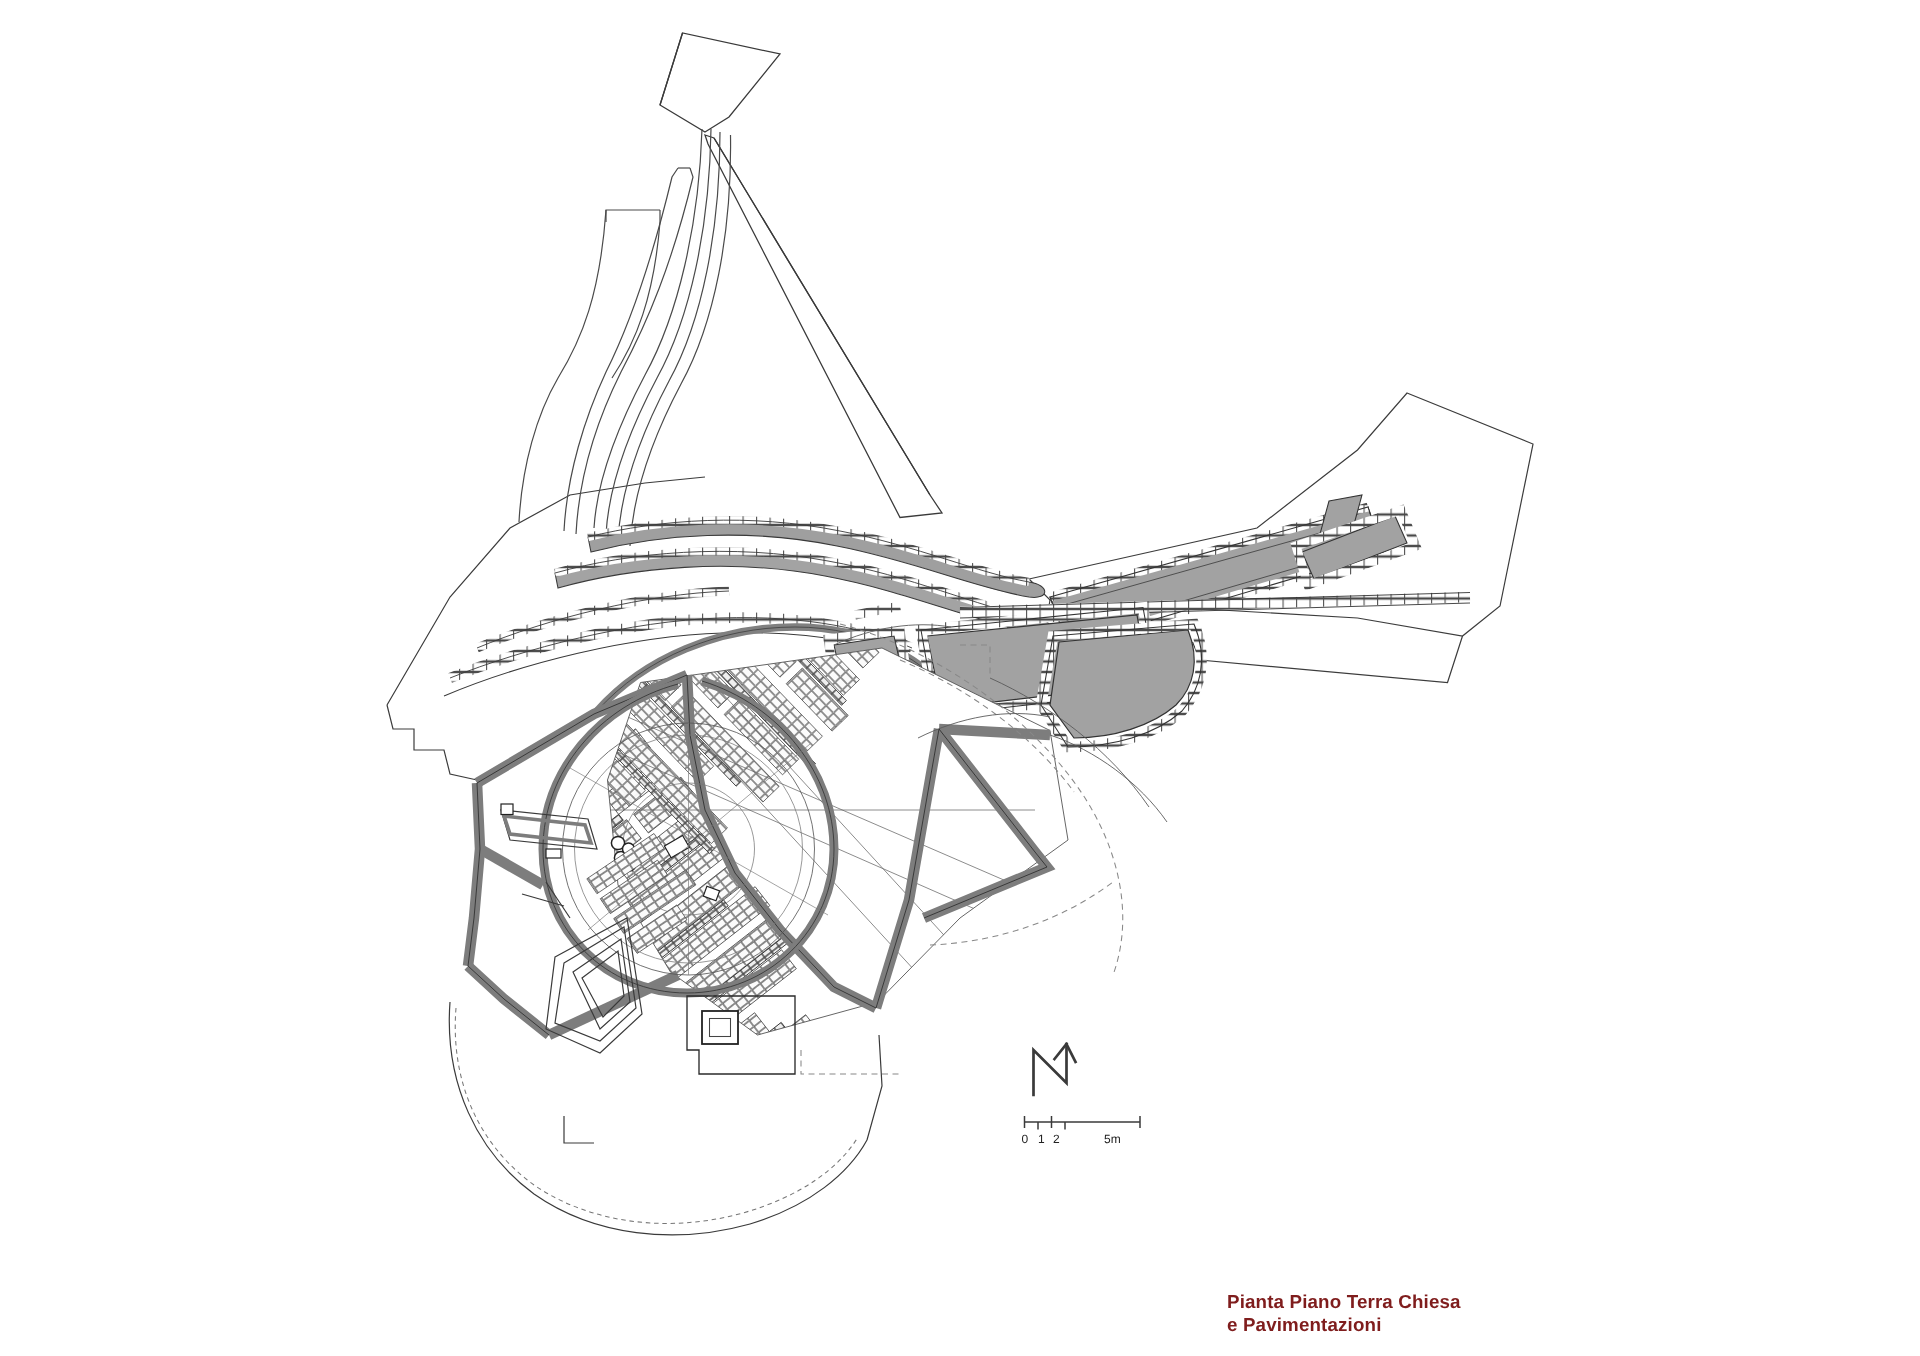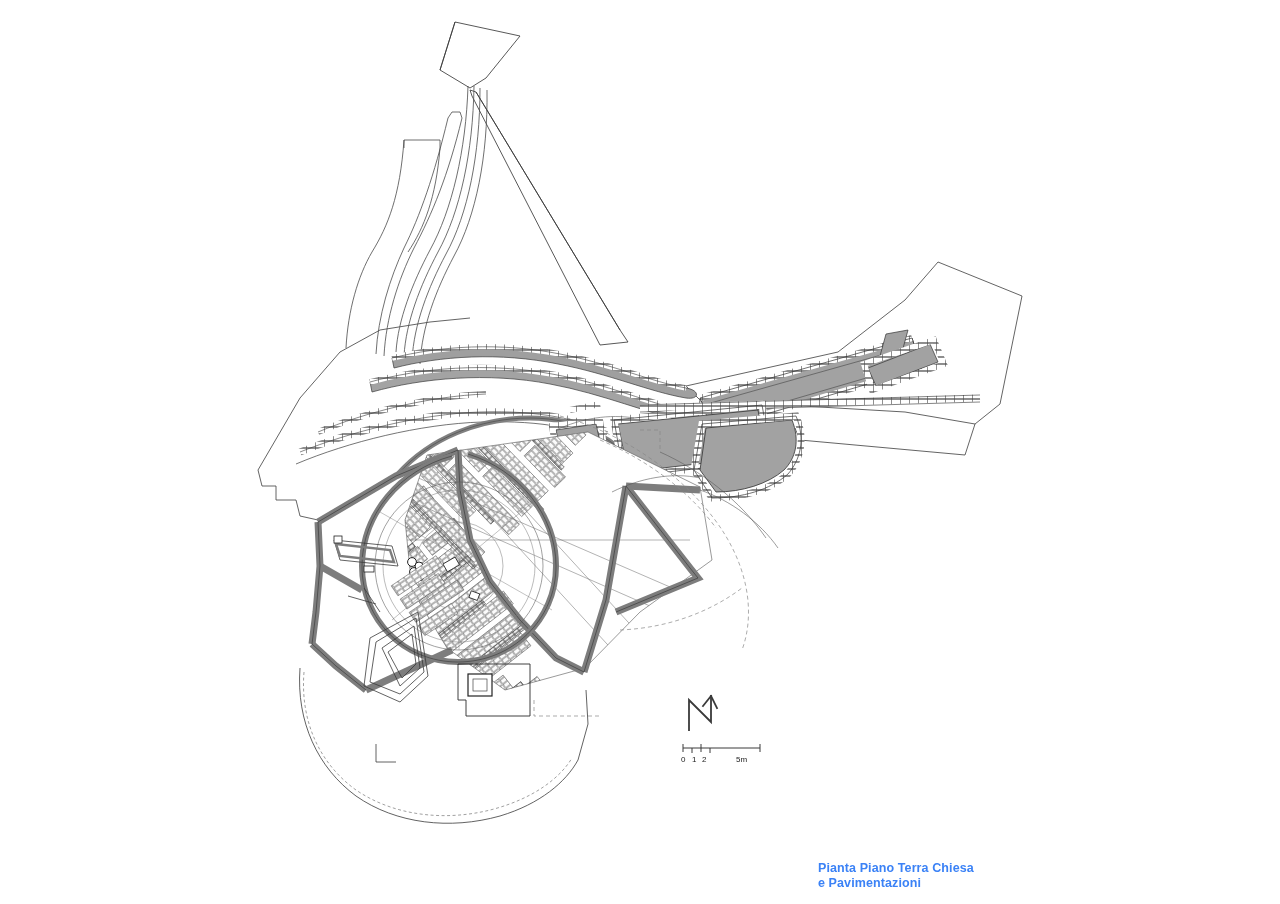--- a/index.html
+++ b/index.html
@@ -1,21 +1,21 @@
 <!DOCTYPE html>
 <html><head>
 <meta charset="utf-8">
 <style>
   html,body{margin:0;padding:0;background:#ffffff;}
   body{width:1280px;height:904px;position:relative;overflow:hidden;
        font-family:"Liberation Sans",sans-serif;color:#111;}
   #sheet{position:absolute;inset:0;width:1280px;height:904px;background:#fff;}
   #plan{position:absolute;left:0;top:0;width:1280px;height:904px;}
   .title-block{position:absolute;left:818px;top:861px;width:300px;
-       font-size:12.5px;font-weight:bold;line-height:15px;letter-spacing:.1px;color:#3b82f6;}
+       font-size:12.5px;font-weight:bold;line-height:15px;letter-spacing:.1px;color:#7f1d1d;}
   .title-block div{white-space:nowrap;}
   .scalebar-label{font-size:8px;font-family:"Liberation Sans",sans-serif;}
 </style>
 </head>
 <body>
 
 <div id="sheet">
 
   <svg id="plan" viewBox="0 0 1280 904" xmlns="http://www.w3.org/2000/svg">
     <defs>

